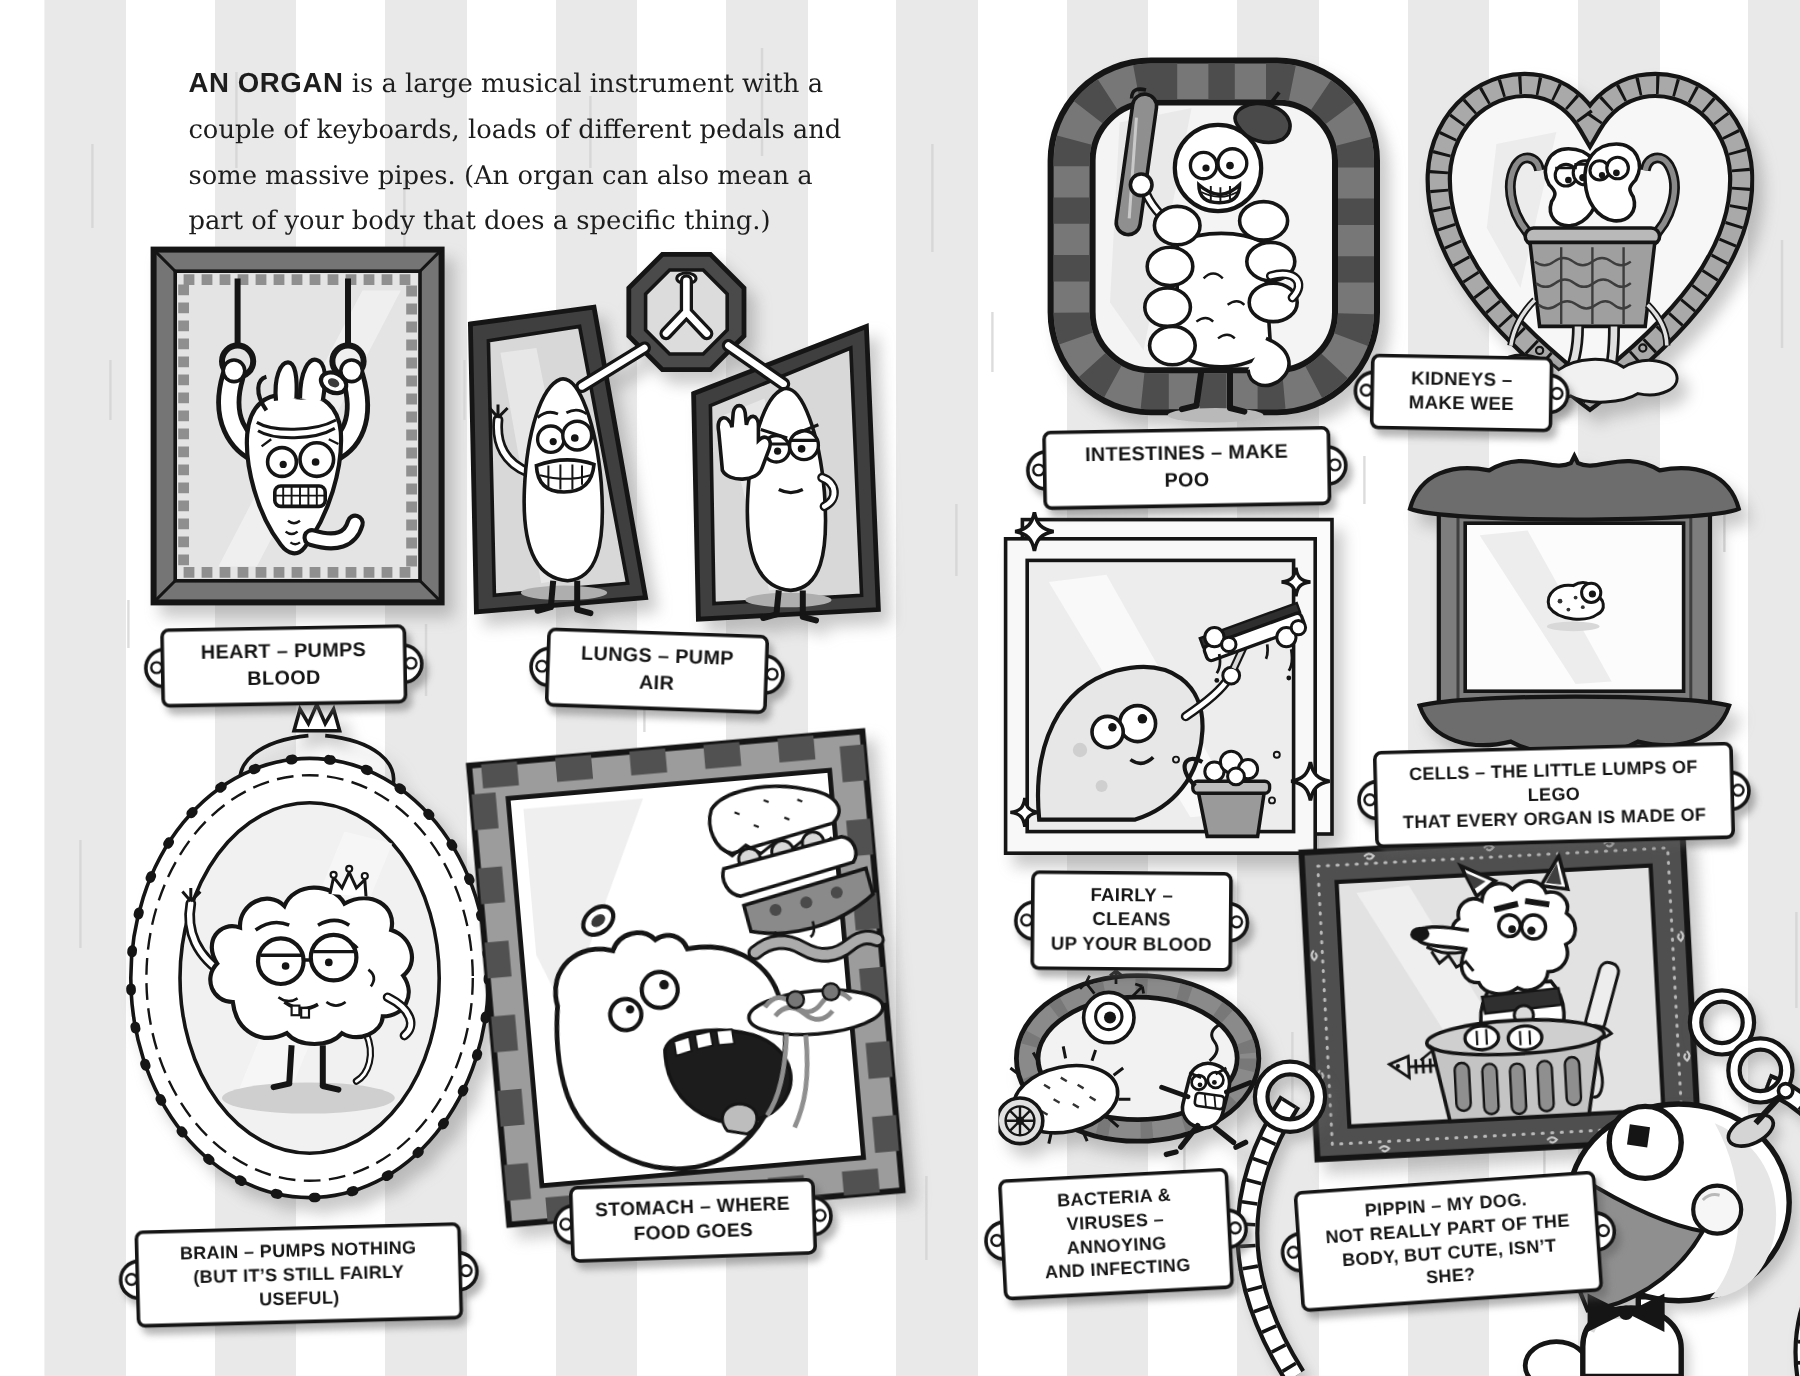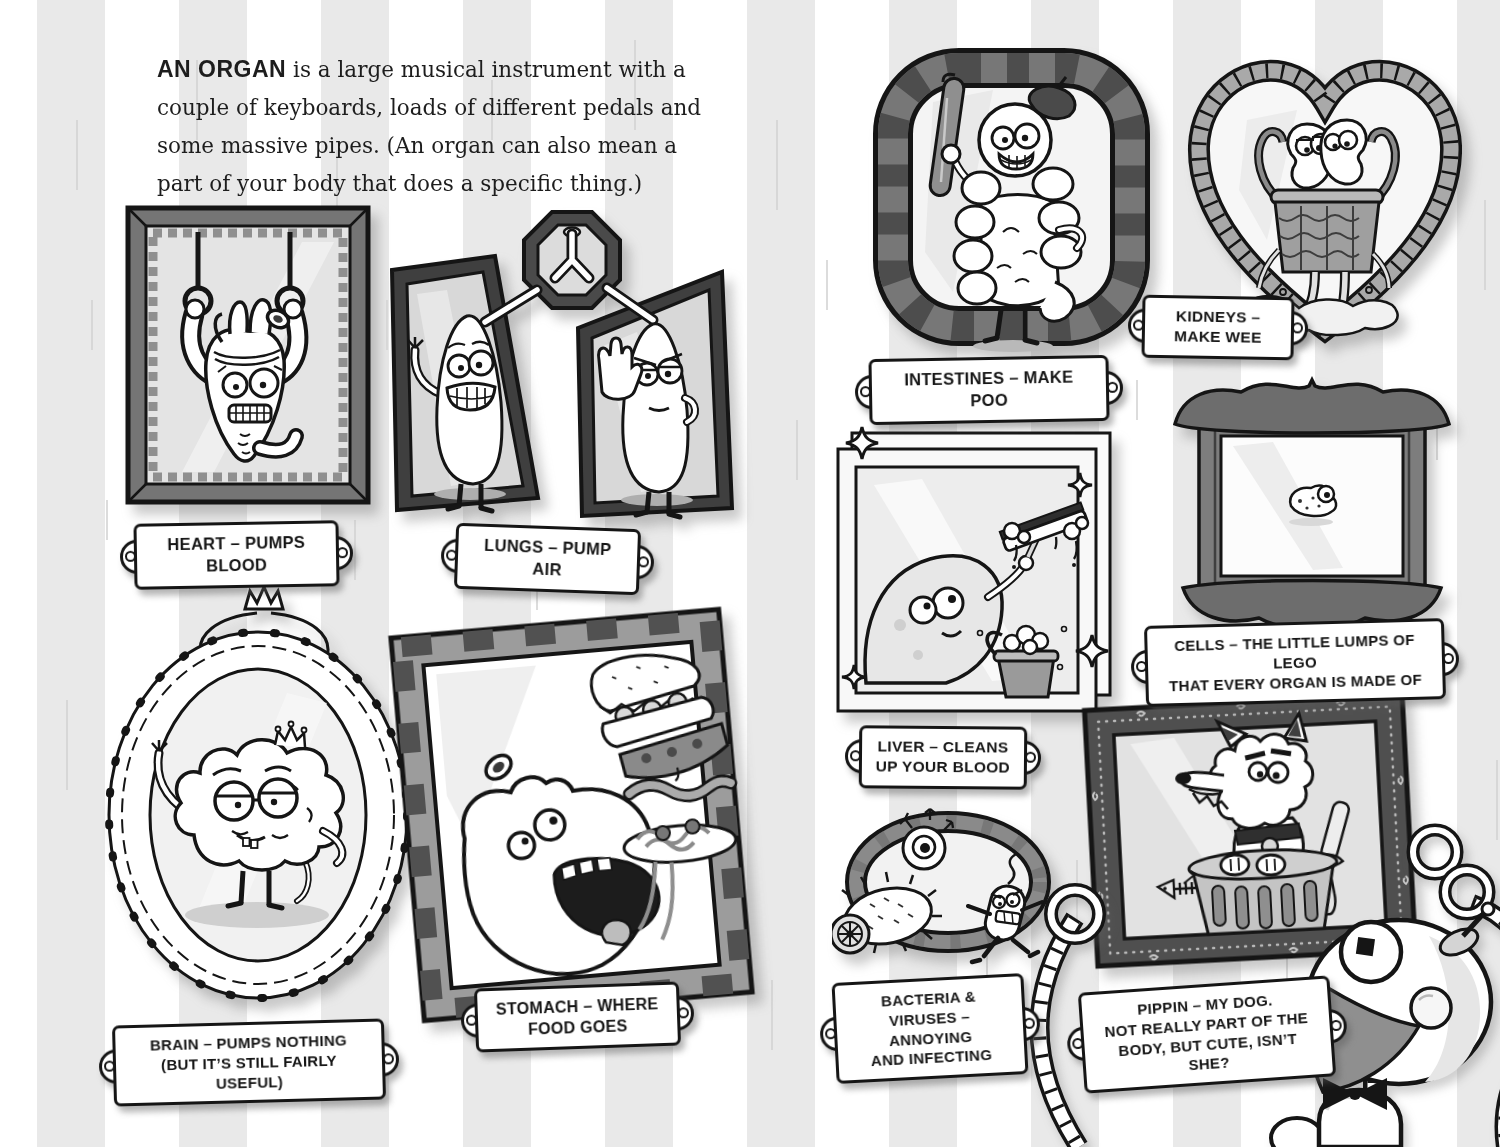--- a/index.html
+++ b/index.html
@@ -511,21 +511,21 @@
   <div class="plaque" style="left:1108px;top:622px;width:300px;transform:rotate(-1.5deg);font-size:15px">
     <span class="tab tab-l"></span>
     <span class="tab tab-r"></span>
     <span class="plaque-body"><b>CELLS</b><span> – THE LITTLE LUMPS OF LEGO
 THAT EVERY ORGAN IS MADE OF</span></span>
   </div>
 
   <div class="plaque" style="left:822px;top:726px;width:168px;transform:rotate(.5deg);font-size:15.5px">
     <span class="tab tab-l"></span>
     <span class="tab tab-r"></span>
-    <span class="plaque-body"><b>LIVER</b><span> – CLEANS
+    <span class="plaque-body"><b>FAIRLY</b><span> – CLEANS
 UP YOUR BLOOD</span></span>
   </div>
 
   <div class="plaque" style="left:797px;top:978px;width:192px;transform:rotate(-3deg);font-size:15px">
     <span class="tab tab-l"></span>
     <span class="tab tab-r"></span>
     <span class="plaque-body"><b>BACTERIA &amp;
 VIRUSES</b><span> – ANNOYING
 AND INFECTING</span></span>
   </div>

